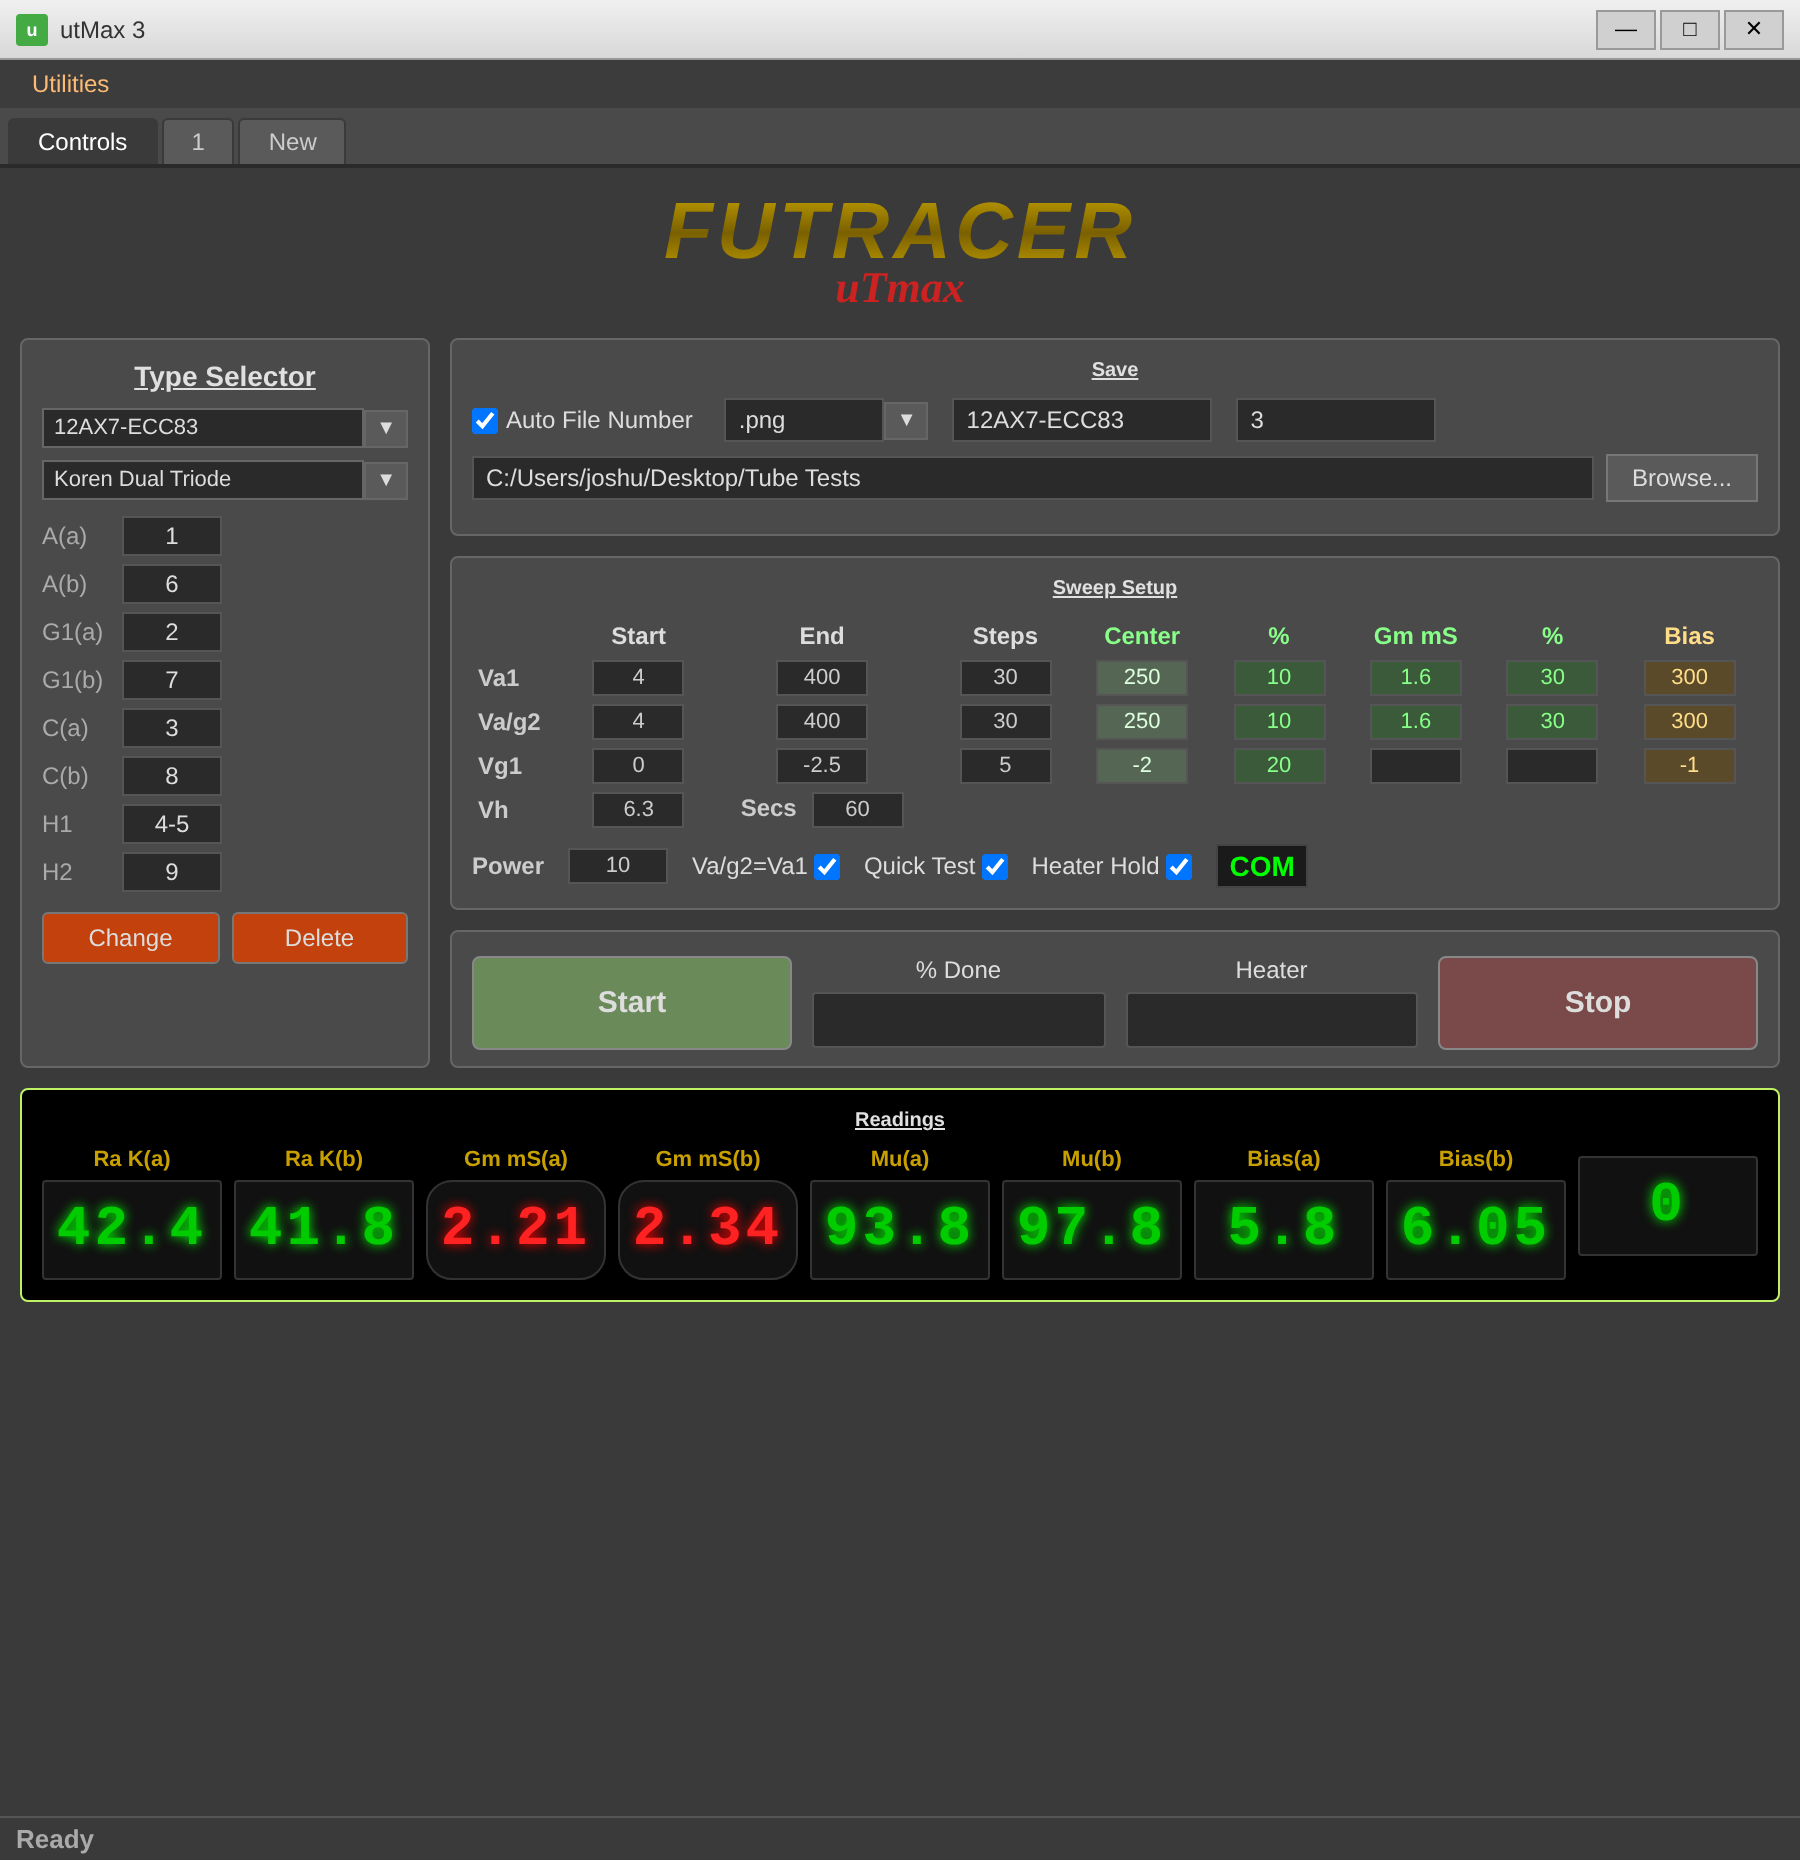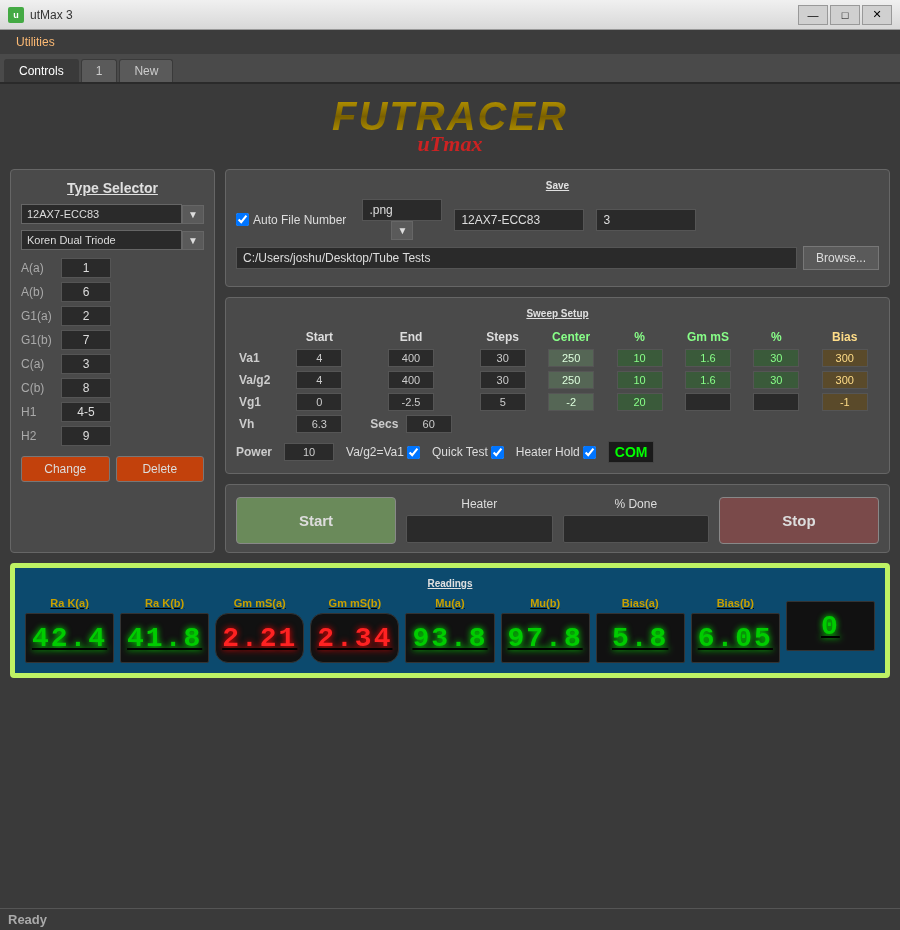--- a/index.html
+++ b/index.html
@@ -348,26 +348,25 @@
       border: 1px solid #888;
       padding: 14px 24px;
       cursor: pointer;
       font-size: 15px;
       font-weight: bold;
       border-radius: 4px;
       width: 160px;
     }
     
     .readings-panel {
-      background: #0c4a6e;
-      border: 5px solid #bef264;
+      background: #000000;
+      border: 1px solid #bef264;
       border-radius: 4px;
       padding: 10px;
       margin-top: 10px;
-      text-decoration: underline;
     }
     .readings-row {
       display: flex;
       gap: 6px;
       justify-content: space-between;
     }
     .reading-cell {
       flex: 1;
       text-align: center;
     }
@@ -496,21 +495,21 @@
 
     <div class="right-panel">
 
       <div class="save-panel">
         <div class="section-title">Save</div>
         <div class="save-row">
           <label class="checkbox-label">
             <input type="checkbox" checked="" style="">
             <span>Auto File Number</span>
           </label>
-          <div style="display:flex;align-items:center;gap:0;margin-left:10px;flex-direction:column;">
+          <div style="display:flex;align-items:center;gap:0;margin-left:10px;">
             <input class="file-input" value=".png" style="width: 80px;">
             <div class="dropdown-arrow">▼</div>
           </div>
           <input class="text-input" value="12AX7-ECC83" style="width: 130px; margin-left: 6px;">
           <input class="text-input" value="3" style="width: 100px; margin-left: 6px;">
         </div>
         <div class="save-row">
           <input class="path-input" value="C:/Users/joshu/Desktop/Tube Tests" style="">
           <button class="browse-btn">Browse...</button>
         </div>
@@ -603,31 +602,31 @@
             <input type="checkbox" checked="" style="">
           </label>
           <span class="com-indicator">COM</span>
         </div>
       </div>
 
       <div class="save-panel" style="padding:8px 10px;">
         <div class="action-row">
           <button class="start-btn">Start</button>
           <div class="progress-group">
+            <div class="progress-label">% Done</div>
+            <div class="progress-bar">
+              <div class="progress-fill-done"></div>
+            </div>
+          </div>
+          <div class="progress-group">
             <div class="progress-label">Heater</div>
             <div class="progress-bar">
               <div class="progress-fill-heater"></div>
             </div>
           </div>
-          <div class="progress-group">
-            <div class="progress-label">% Done</div>
-            <div class="progress-bar">
-              <div class="progress-fill-done"></div>
-            </div>
-          </div>
           <button class="stop-btn">Stop</button>
         </div>
       </div>
 
     </div>
   </div>
 
   <div class="readings-panel">
     <div class="section-title">Readings</div>
     <div class="readings-row">

